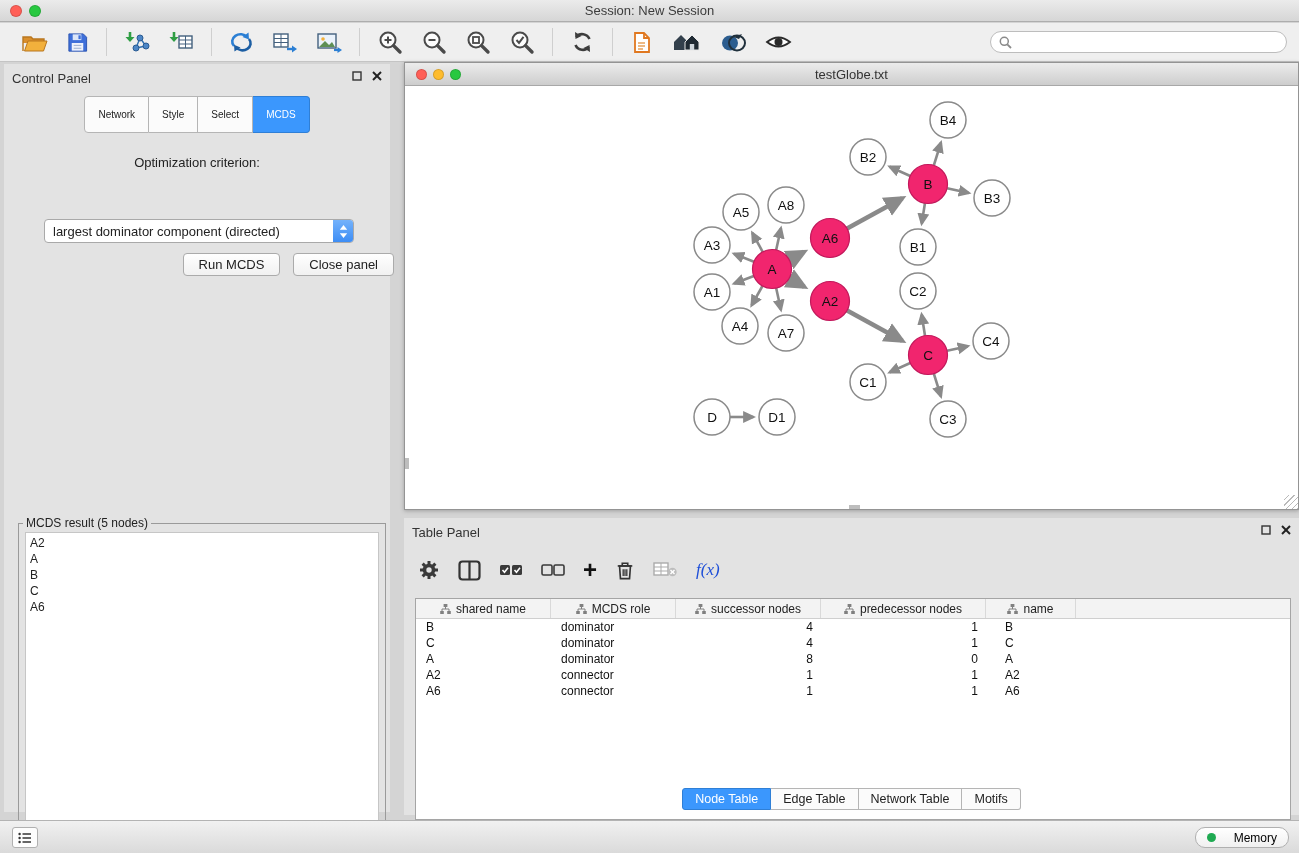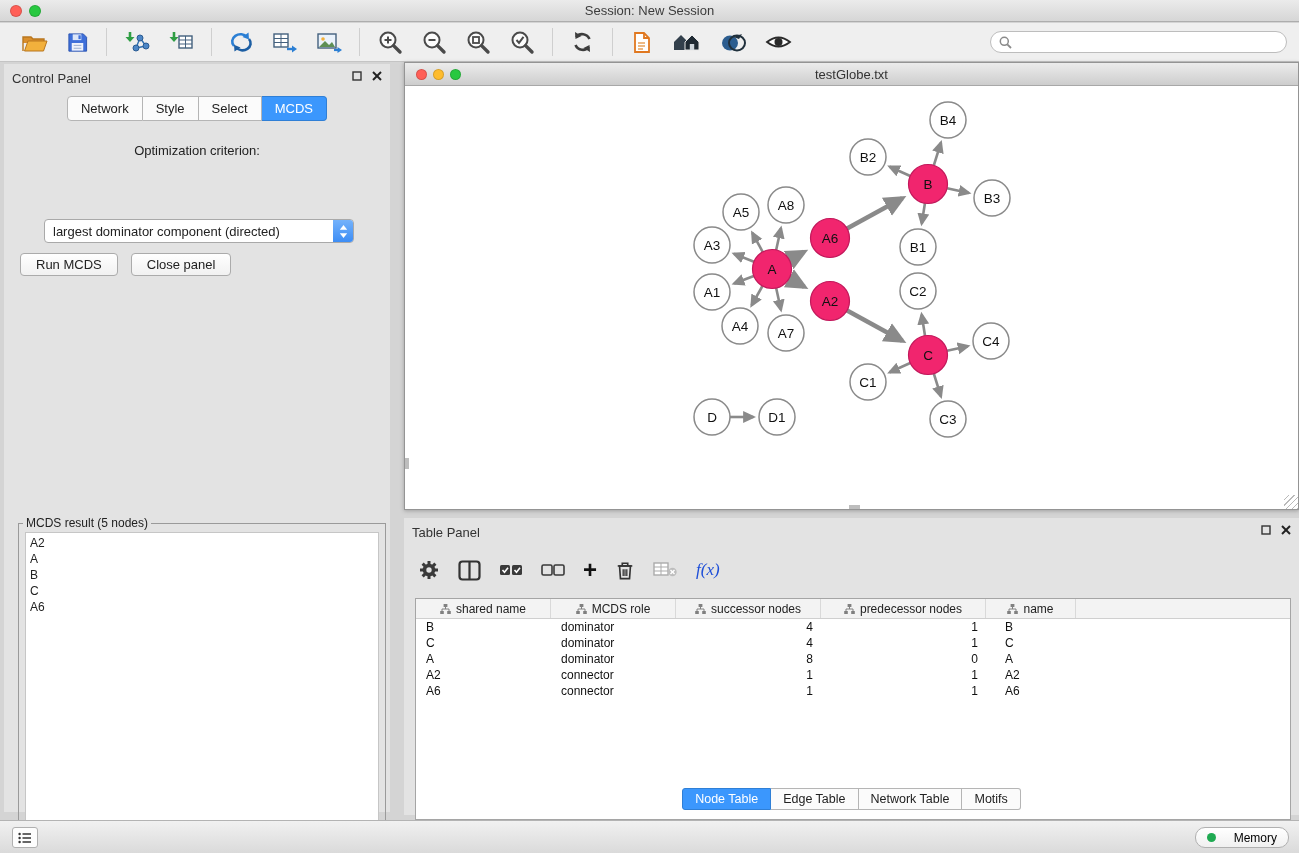--- a/index.html
+++ b/index.html
@@ -21,31 +21,31 @@
   .sep { width:1px; height:28px; background:#cfcfcf; margin:0 8px; }
   .searchbox { margin-left:auto; width:297px; height:22px; background:#fff; border:1px solid #bdbdbd;
     border-radius:11px; display:flex; align-items:center; padding:0 8px; }
   .searchbox input { border:none; outline:none; flex:1; font-size:12px; background:transparent; margin-left:5px; }
 
   
   .control-panel { position:absolute; left:4px; top:64px; width:386px; height:748px; background:#e3e3e3; }
   .panel-header { height:26px; position:relative; font-size:13px; color:#333; padding:7px 0 0 8px; }
   .panel-icons { position:absolute; right:8px; top:7px; display:flex; gap:10px; align-items:center; }
   .cp-tabs { display:flex; justify-content:center; margin-top:6px; }
-  .cp-tab { padding:4px 13px; font-size:13px; background:#fbfbfb; border:1px solid #b5b5b5; border-left:none; cursor:pointer; }
+  .cp-tab { padding:12px 13px; font-size:10px; background:#fbfbfb; border:1px solid #b5b5b5; border-left:none; cursor:pointer; }
   .cp-tab:first-child { border-left:1px solid #b5b5b5; border-radius:4px 0 0 4px; }
   .cp-tab:last-child { border-radius:0 4px 4px 0; }
   .cp-tab.active { background:#3b97fd; border-color:#2f7fd6; color:#fff; }
   .opt-label { text-align:center; font-size:13px; margin-top:22px; }
   .combo { position:absolute; left:40px; top:155px; width:310px; height:24px; background:#fff;
     border:1px solid #a9a9a9; border-radius:4px; display:flex; align-items:center; cursor:pointer; }
   .combo .val { flex:1; font-size:13px; padding-left:8px; white-space:nowrap; overflow:hidden; }
   .combo-stepper { width:20px; height:22px; border-radius:0 3px 3px 0;
     background:linear-gradient(#74b2fb,#3d8df5); display:flex; align-items:center; justify-content:center; }
-  .btn-row { position:absolute; left:16px; top:189px; width:100%; display:flex; justify-content:flex-start; gap:13px; }
+  .btn-row { position:absolute; left:4px; top:189px; width:100%; display:flex; justify-content:flex-end; gap:13px; }
   .aqua-btn { background:linear-gradient(#ffffff,#f1f1f1); border:1px solid #ababab; border-radius:4px;
     font-size:13px; padding:3px 15px; cursor:pointer; color:#222; }
   .result-box { position:absolute; left:14px; top:452px; width:368px; height:346px; border:1px solid #9a9a9a; }
   .result-box legend { font-size:12px; margin-left:4px; padding:0 3px; color:#222; }
   .result-list { margin:2px 6px 6px 6px; height:318px; background:#fff; border:1px solid #c6c6c6;
     font-size:12px; padding:2px 4px; overflow:hidden; }
   .result-item { line-height:16px; cursor:default; }
 
   
   .net-window { position:absolute; left:404px; top:62px; width:895px; height:448px;

